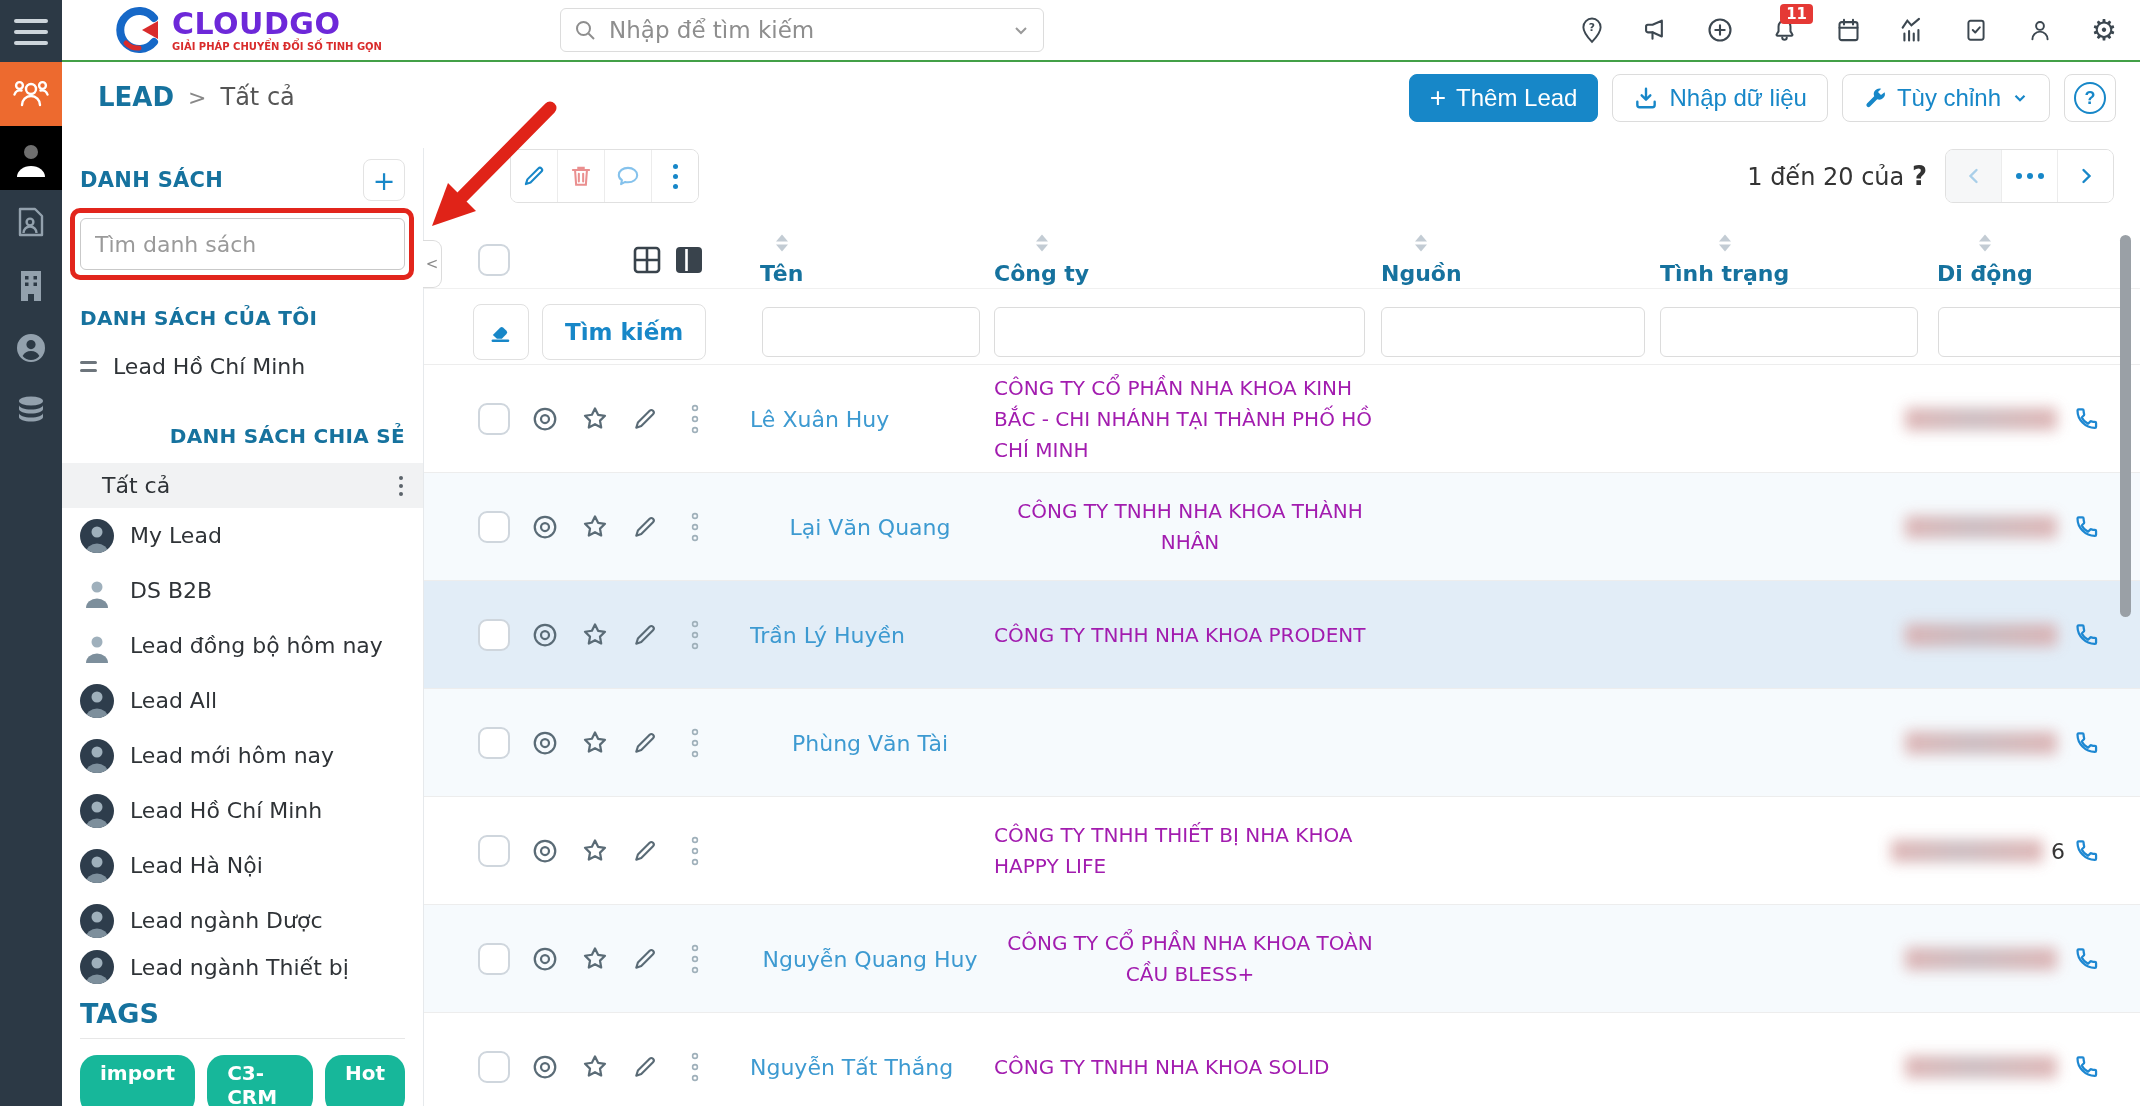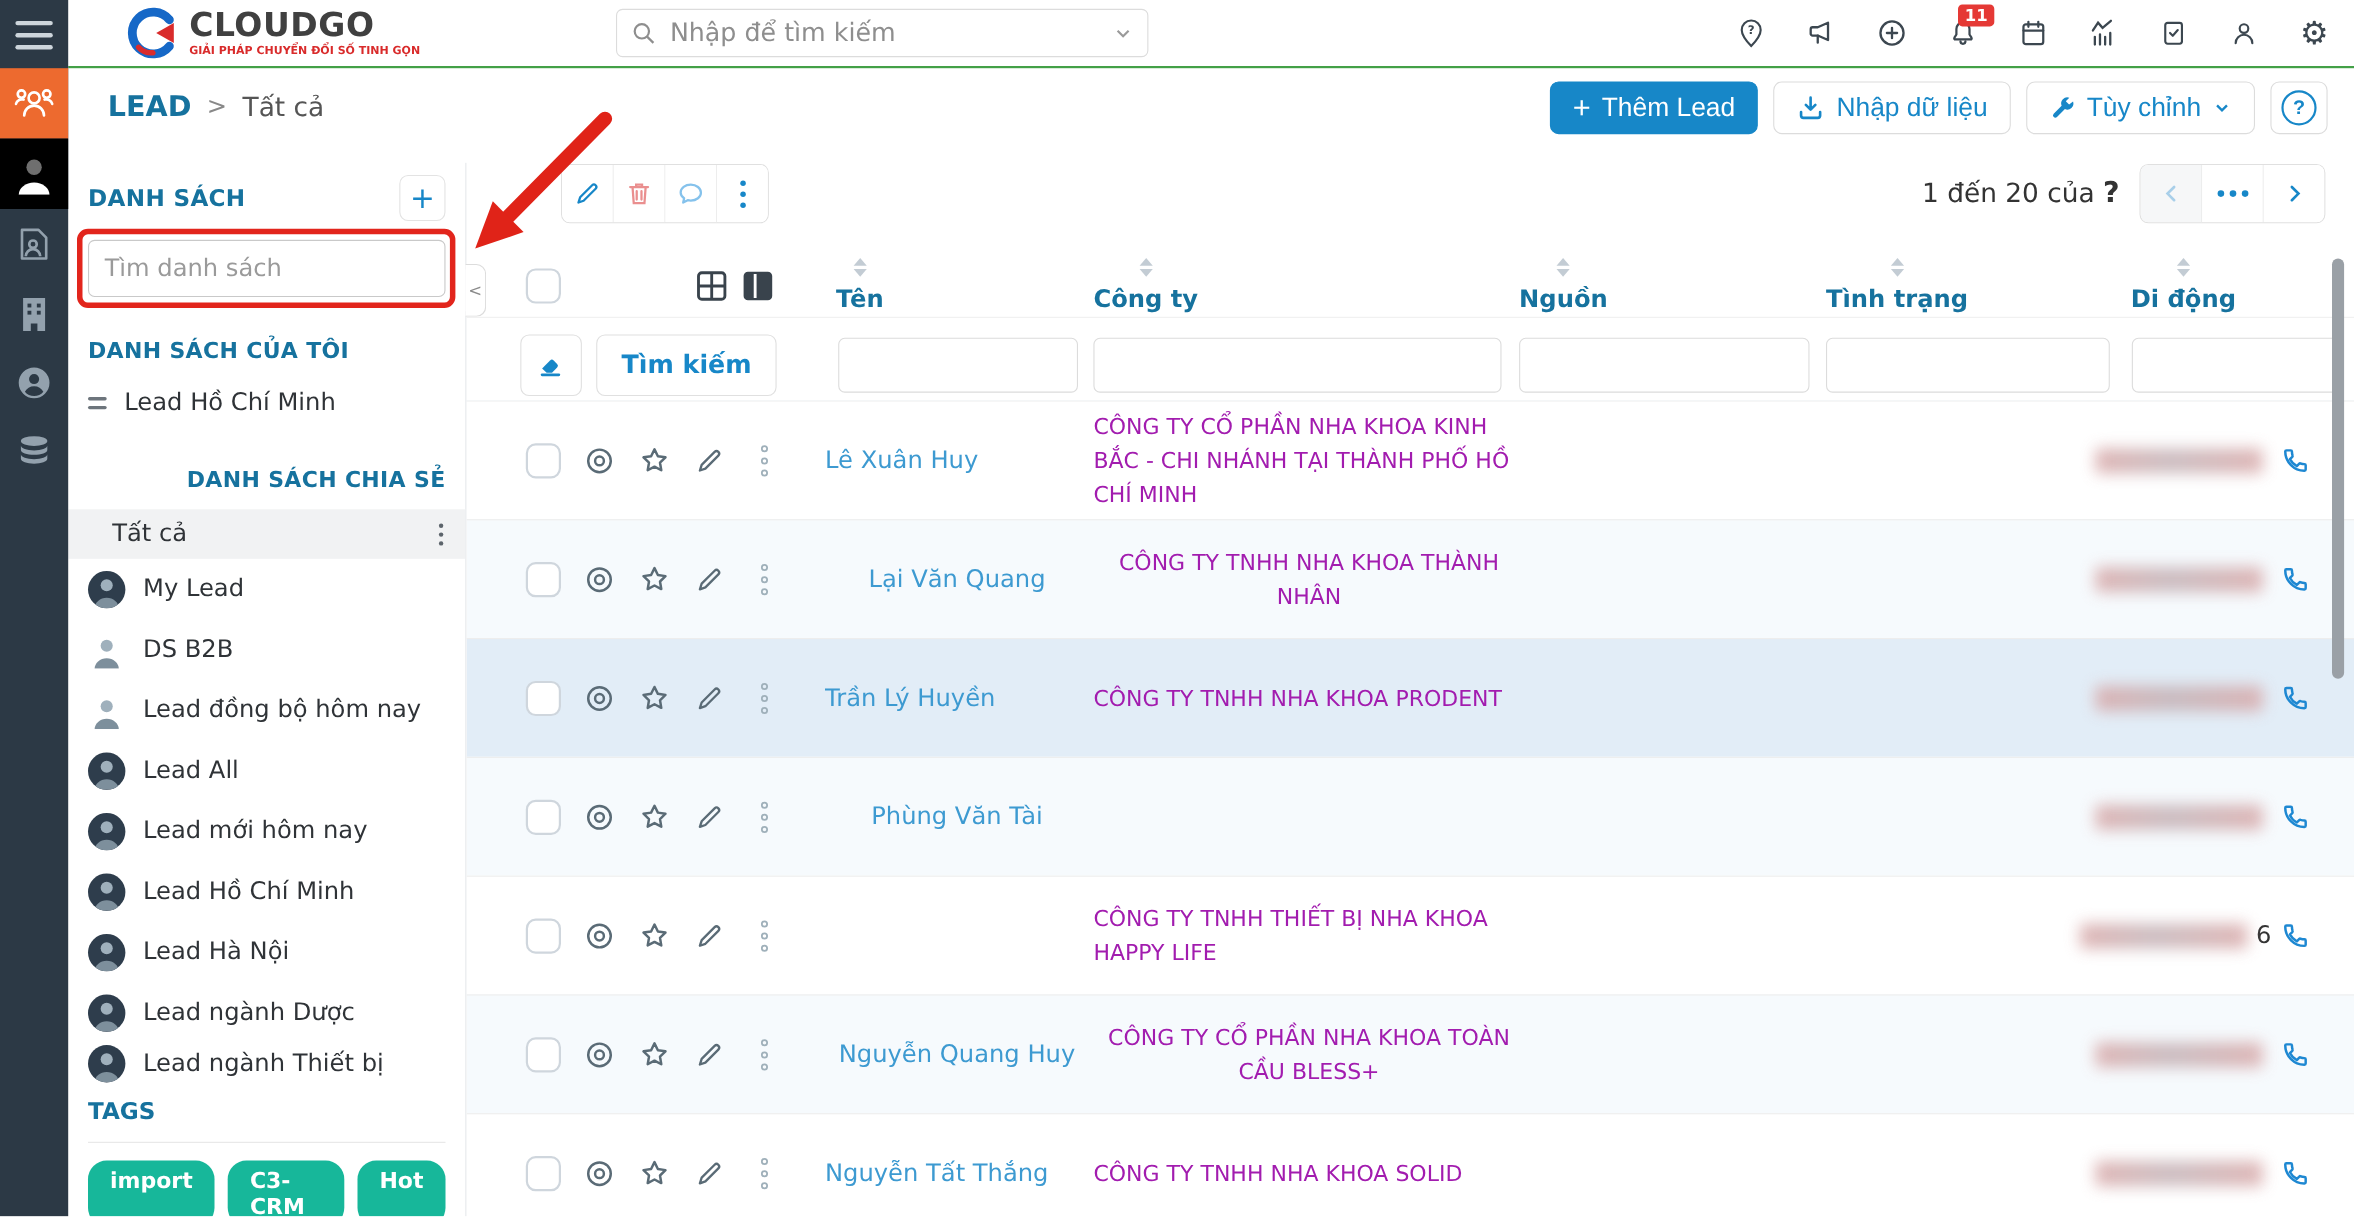--- a/index.html
+++ b/index.html
@@ -8,21 +8,21 @@
   svg{display:block;}
   
   .navstrip{position:absolute;left:0;top:0;width:62px;height:1106px;background:var(--nav_dark);z-index:5;}
   .nav-burger{position:absolute;left:14px;top:19px;width:34px;display:flex;flex-direction:column;gap:7px;cursor:pointer;}
   .nav-burger i{height:4px;border-radius:2px;background:#cdd5db;display:block;}
   .nav-tile{position:absolute;left:0;width:62px;height:64px;display:grid;place-items:center;}
   .nav-ic{position:absolute;left:0;width:62px;height:36px;display:grid;place-items:center;}
   
   .topbar{position:absolute;left:62px;top:0;right:0;height:60px;background:#fff;border-bottom:2px solid var(--green);z-index:4;}
   .brand{position:absolute;left:52px;top:6px;display:flex;align-items:center;gap:10px;}
-  .brand-name{font-size:30px;font-weight:bold;color:#404040;line-height:30px;letter-spacing:.5px;}
+  .brand-name{font-size:30px;font-weight:bold;color:#6d28d9;line-height:30px;letter-spacing:.5px;}
   .brand-tag{font-size:10px;font-weight:bold;color:#d92b2b;margin-top:2px;white-space:nowrap;}
   .gsearch{position:absolute;left:498px;top:8px;width:484px;height:44px;border:1px solid #dcdcdc;border-radius:6px;
            display:flex;align-items:center;padding:0 12px;gap:10px;box-sizing:border-box;}
   .gsearch input{flex:1;border:none;outline:none;font-size:23px;color:#444;font-family:inherit;background:transparent;}
   .gsearch input::placeholder{color:#8e8e8e;}
   .top-icons{position:absolute;right:22px;top:0;height:60px;display:flex;align-items:center;gap:36px;}
   .tico{position:relative;width:28px;height:28px;display:grid;place-items:center;cursor:pointer;}
   .badge{position:absolute;top:-12px;right:-15px;background:var(--badge_red);color:#fff;font-size:15px;font-weight:bold;
          padding:1px 6px;border-radius:4px;line-height:18px;}
   .gear-glyph{font-size:29px;color:#3c4750;line-height:28px;}
@@ -61,21 +61,21 @@
   .item-all{margin:15px -18px 0;height:45px;background:#f1f2f3;display:flex;align-items:center;justify-content:space-between;
             padding:0 16px 0 40px;font-size:22px;color:#2f3337;cursor:pointer;}
   .vdots3{display:flex;flex-direction:column;gap:4px;padding:4px;}
   .vdots3 i{width:4px;height:4px;border-radius:50%;background:#5c646b;display:block;}
   .shared-list{}
   .shared-item{height:55px;display:flex;align-items:center;gap:16px;font-size:22px;color:#2f3337;cursor:pointer;}
   .shared-item.partial{height:38px;overflow:hidden;}
   .avatar{width:34px;height:34px;border-radius:50%;background:#2e3d4c;overflow:hidden;flex:0 0 auto;position:relative;}
   .avatar svg{position:absolute;left:0;top:0;}
   .avatar.standing{border-radius:4px;background:transparent;}
-  .tags-title{margin-top:12px;height:26px;font-size:21px;font-weight:bold;color:var(--header_blue);}
+  .tags-title{margin-top:12px;height:26px;font-size:27px;font-weight:bold;color:var(--header_blue);}
   .tags-divider{margin-top:14px;border-top:1px solid #e7e7e7;}
   .tag-row{margin-top:16px;display:flex;gap:12px;flex-wrap:nowrap;}
   .tag-pill{background:var(--tag_teal);color:#fff;font-weight:bold;font-size:20px;border-radius:17px;
             padding:6px 20px;line-height:24px;cursor:pointer;}
   
   .collapse-tab{position:absolute;left:423px;top:240px;width:18px;height:46px;background:#fff;border:1px solid #dcdcdc;
                 border-left:none;border-radius:0 9px 9px 0;display:grid;place-items:center;color:#8a8a8a;font-size:15px;
                 cursor:pointer;z-index:6;}
   
   .content{position:absolute;left:424px;top:148px;width:1716px;height:958px;background:#fff;}

